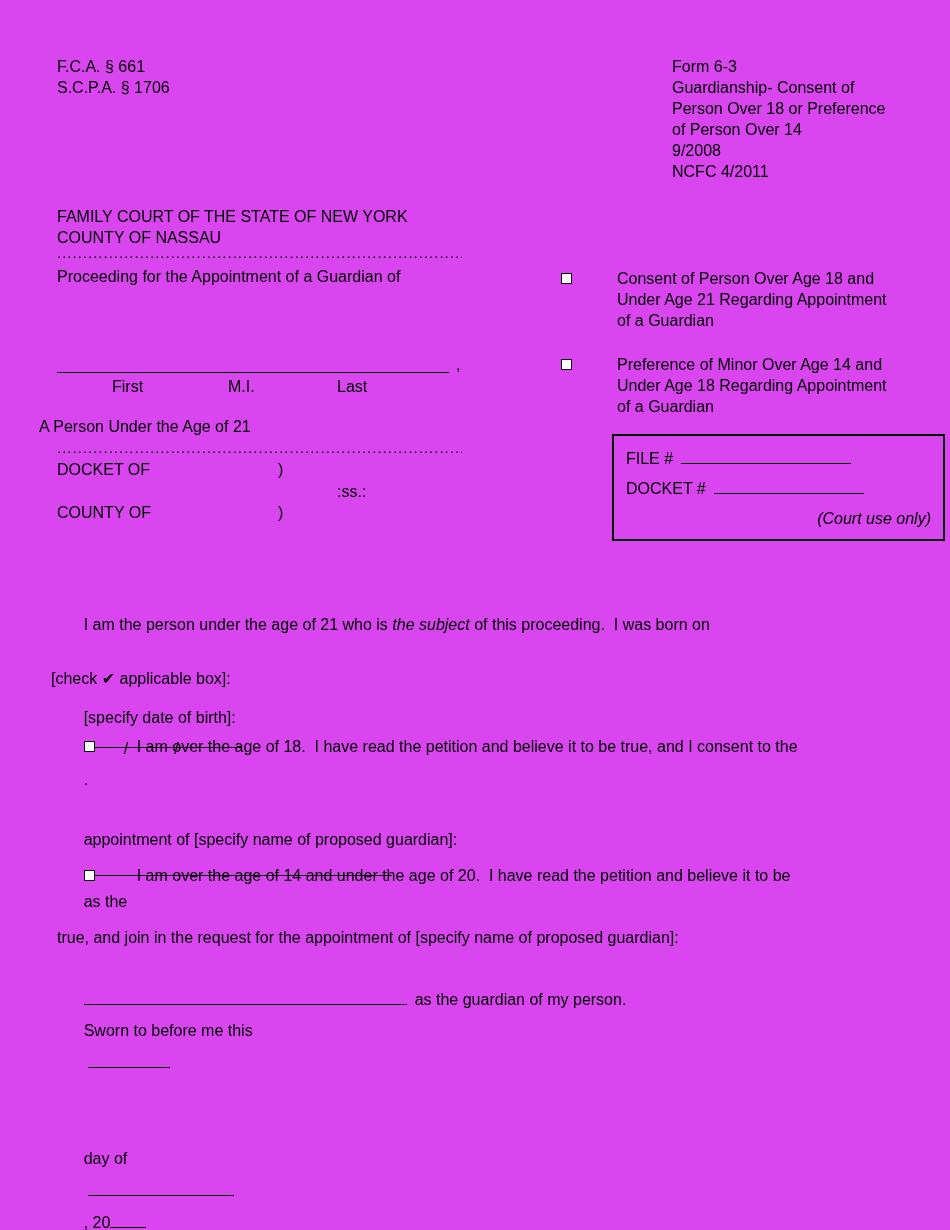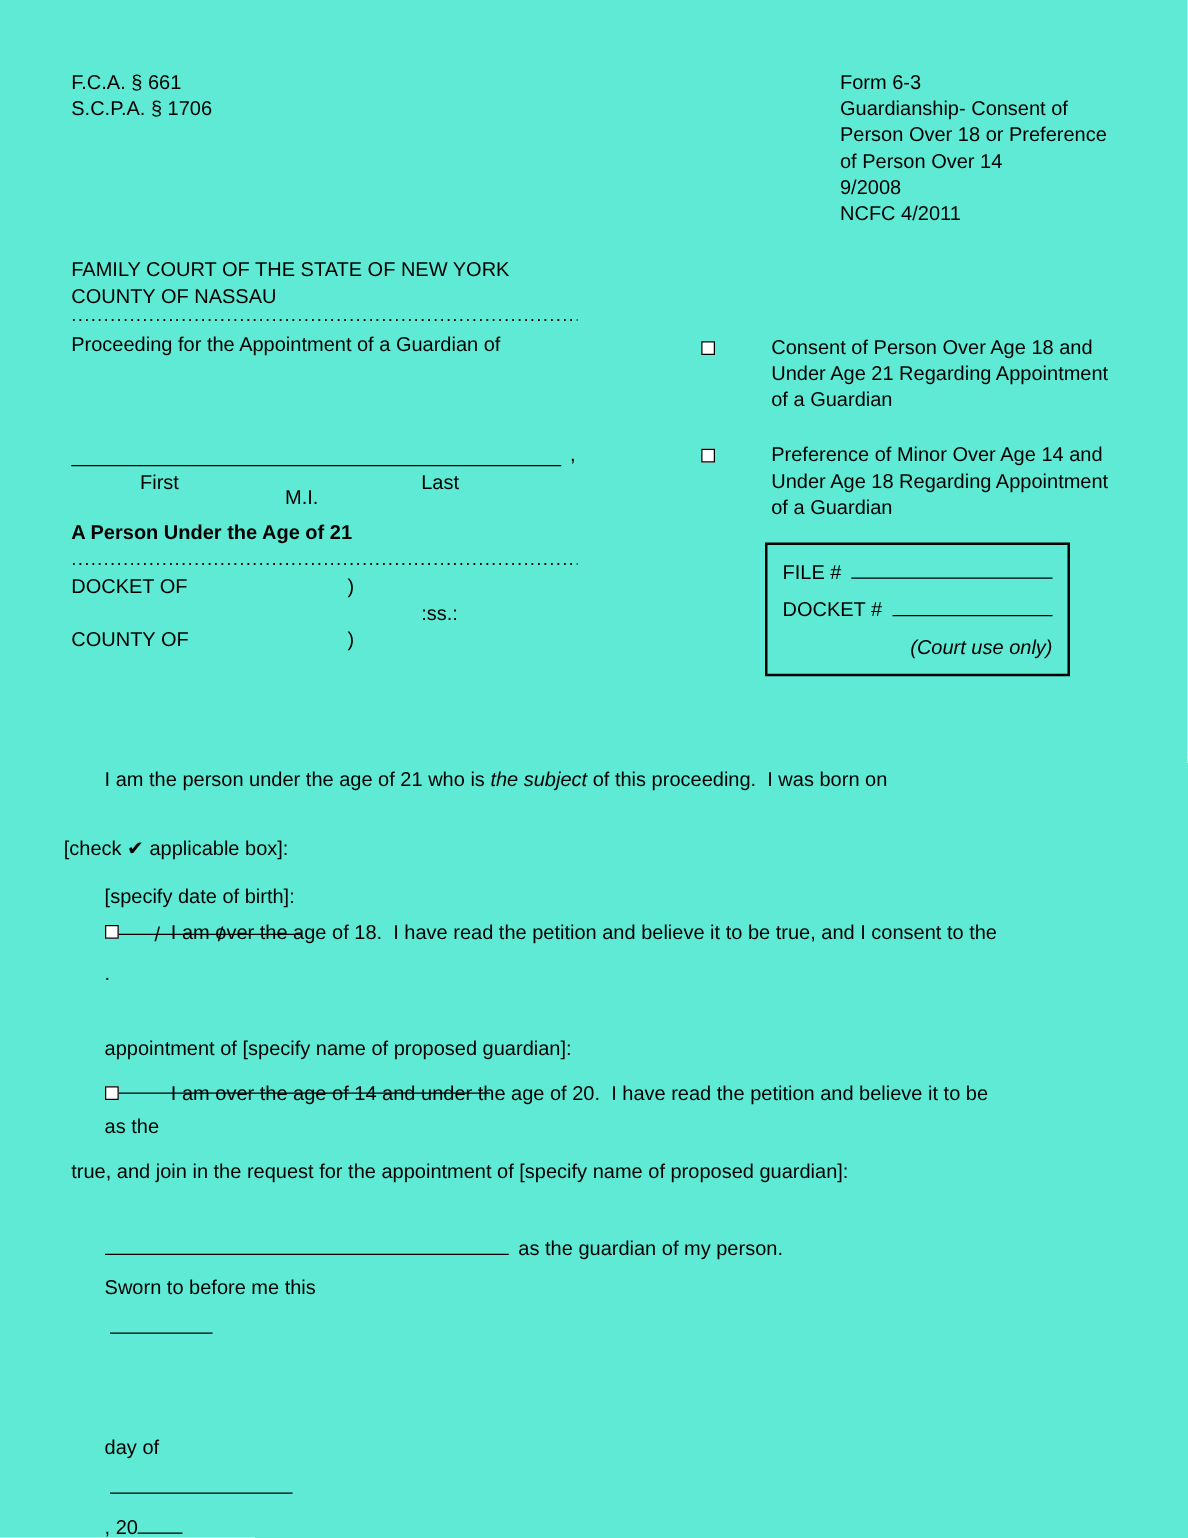--- a/index.html
+++ b/index.html
@@ -1,21 +1,21 @@
 <!DOCTYPE html>
 <html><head>
 <meta charset="utf-8">
 <style>
   * { margin:0; padding:0; box-sizing:border-box; }
   html,body { background:#ffffff; }
   .page {
     position:relative;
     width:950px;
     height:1230px;
-    background:#5eead4;
+    background:#d946ef;
     font-family:"Liberation Sans", sans-serif;
     font-size:16px;
     color:#000000;
     overflow:hidden;
   }
   .abs { position:absolute; }
   .lh21 { line-height:21px; }
   .tline { line-height:31px; white-space:pre-wrap; }
   .dots {
     width:405px; height:16px; overflow:hidden;
@@ -31,21 +31,21 @@
   .sq {
     display:inline-block;
     width:11px; height:11px;
     border:1px solid #000;
     background:#fff;
     vertical-align:baseline;
   }
   .em { font-style:italic; }
   .box {
     border:2px solid #000;
-    width:244px; height:107px;
+    width:333px; height:107px;
     padding:8px 12px 20px 12px;
   }
   .box-row { display:flex; align-items:baseline; line-height:30px; }
   .box-row .blank { flex:1; margin-left:8px; }
   .box-note { text-align:right; font-style:italic; line-height:30px; }
   .siggroup { width:326px; }
   .sigline { border-bottom:1px solid #000; height:12px; }
   .sigtext { padding:3px 0 0 16px; line-height:22px; white-space:pre-wrap; }
   .sworn-row { line-height:32px; white-space:pre-wrap; }
   .dobgroup {
@@ -86,27 +86,27 @@
 
   <div class="abs" style="left:57px; top:268px;">Proceeding for the Appointment of a Guardian of</div>
 
   <span class="abs sq" style="left:561px; top:273px;"></span>
   <div class="abs lh21" style="left:617px; top:268px; width:280px;">Consent of Person Over Age 18 and Under Age 21 Regarding Appointment of a Guardian</div>
 
   <span class="abs blank" style="left:57px; top:358px; width:392px;"></span>
   <span class="abs" style="left:456px; top:356px;">,</span>
 
   <span class="abs" style="left:112px; top:378px;">First</span>
-  <span class="abs" style="left:228px; top:378px;margin-top:12px;">M.I.</span>
+  <span class="abs" style="left:228px; top:378px;">M.I.</span>
   <span class="abs" style="left:337px; top:378px;">Last</span>
 
   <span class="abs sq" style="left:561px; top:359px;"></span>
   <div class="abs lh21" style="left:617px; top:354px; width:280px;">Preference of Minor Over Age 14 and Under Age 18 Regarding Appointment of a Guardian</div>
 
-  <div class="abs" style="left:57px; top:418px;font-weight:bold;">A Person Under the Age of 21</div>
+  <div class="abs" style="left:39px; top:418px;">A Person Under the Age of 21</div>
 
   <div class="abs dots" style="left:57px; top:440px;">........................................................................................................................</div>
 
   <span class="abs" style="left:57px; top:461px;">DOCKET OF</span>
   <span class="abs" style="left:278px; top:461px;">)</span>
   <span class="abs" style="left:337px; top:483px;">:ss.:</span>
   <span class="abs" style="left:57px; top:504px;">COUNTY OF</span>
   <span class="abs" style="left:278px; top:504px;">)</span>
 
   <div class="abs box" style="left:612px; top:434px;">

